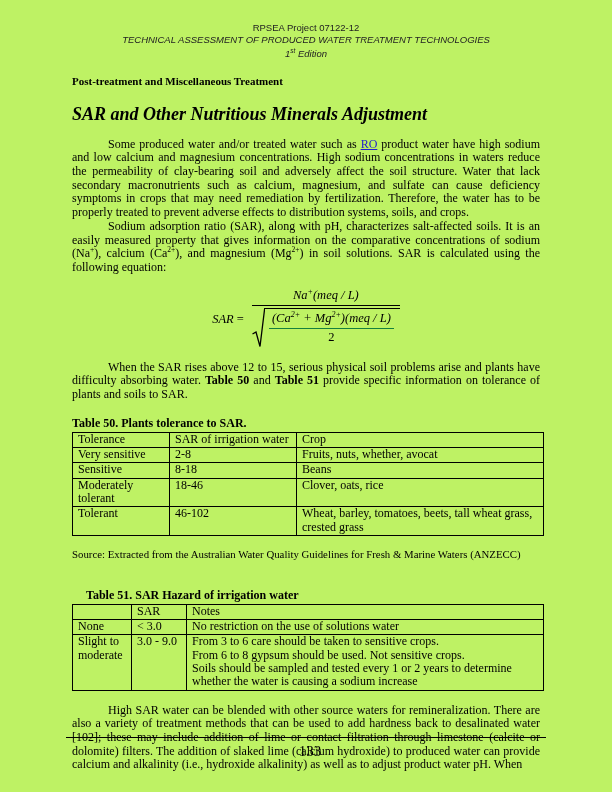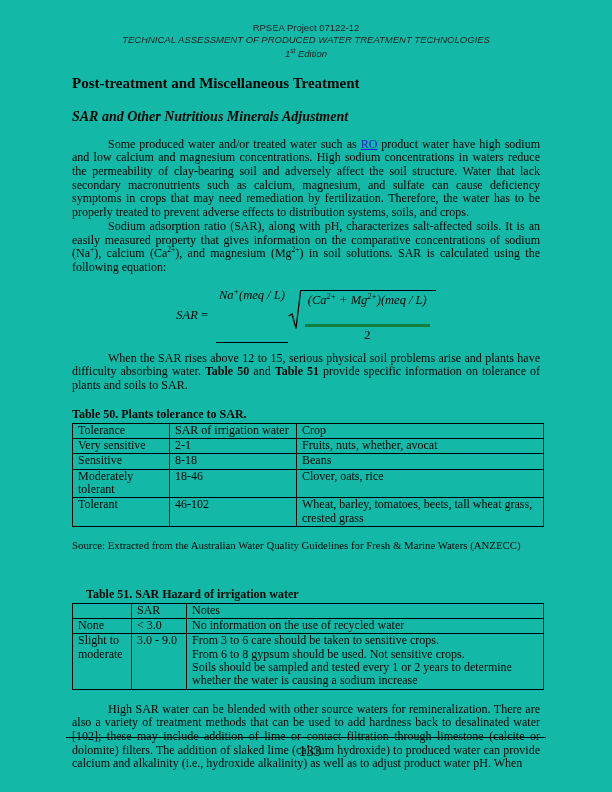--- a/index.html
+++ b/index.html
@@ -1,49 +1,49 @@
 <!DOCTYPE html>
 <html><head>
 <meta charset="utf-8">
 <style>
   html,body { margin:0; padding:0; background:#fff; }
   .page {
-    position:relative; width:612px; height:792px; background:#14b8a6;
+    position:relative; width:612px; height:792px; background:#bef264;
     font-family:"Liberation Serif", serif; font-size:12px; color:#000;
     box-sizing:border-box; padding:22px 72px 0 72px; overflow:hidden;
   }
   
   .doc-header { text-align:center; font-family:"Liberation Sans", sans-serif; font-size:9.5px; line-height:11.5px; color:#222; }
   .doc-header .it { font-style:italic; }
   .doc-header sup { font-size:6.5px; }
   
-  .h-section { font-weight:bold; font-size:15px; margin-top:15px; }
-  .h-subsection { font-weight:bold; font-style:italic; font-size:14px; margin-top:17px; }
+  .h-section { font-weight:bold; font-size:11px; margin-top:15px; }
+  .h-subsection { font-weight:bold; font-style:italic; font-size:18px; margin-top:17px; }
   
   p.body { margin:0; text-align:justify; line-height:13.7px; text-indent:36px; }
   p.first { margin-top:13px; }
   p.body sup { font-size:7.5px; line-height:0; }
   a.doclink { text-decoration:underline; }
   
   .equation { display:flex; justify-content:center; align-items:center; margin:13px 0 9px 0; font-style:italic; font-size:12.5px; }
   .eq-lhs { margin-right:8px; white-space:nowrap; }
-  .frac { display:inline-flex; align-items:flex-end; }
+  .frac { display:inline-flex; flex-direction:column; align-items:flex-end; }
   .frac-num { align-self:stretch; text-align:center; border-bottom:1.4px solid #000; padding:0 3px 2px 3px; }
   .frac-den { padding-top:2px; }
   .sqrt { display:inline-flex; align-items:flex-start; }
   .sqrt svg { display:block; margin-top:0; }
   .radicand { border-top:1.4px solid #000; margin-left:-1px; padding:2px 6px 0 5px; }
   .ifrac { display:inline-flex; flex-direction:column; align-items:center; }
-  .ifrac-num { border-bottom:3px solid #15803d; padding:0 3px 16px 3px; }
+  .ifrac-num { border-bottom:1px solid #15803d; padding:0 3px 2px 3px; }
   .ifrac-den { padding-top:1px; font-style:normal; }
   .equation sup { font-size:8px; line-height:0; }
   
   .tcaption { font-weight:bold; margin:0 0 1px 0; }
   .cap50 { margin-top:14px; }
-  .cap51 { margin-top:36px; margin-left:14px; }
+  .cap51 { margin-top:28px; margin-left:14px; }
   table.doc { border-collapse:collapse; width:468px; table-layout:fixed; }
   table.doc th, table.doc td {
     border:1px solid #000; padding:0 5px 1px 5px; vertical-align:top;
     text-align:left; font-size:12px; line-height:13.3px; font-weight:normal;
     overflow:hidden;
   }
   table.doc th { font-weight:normal; }
   .t50 .c1 { width:86px; } .t50 .c2 { width:116px; } .t50 .c3 { width:236px; }
   .t51 .c1 { width:48px; } .t51 .c2 { width:44px; } .t51 .c3 { width:346px; }
   .source-note { font-size:10.8px; margin-top:12px; line-height:12px; }
@@ -95,21 +95,21 @@
   <div class="tcaption cap50">Table 50. Plants tolerance to SAR.</div>
   <table class="doc t50">
     <tbody>
         <tr>
       <th class="c1">Tolerance</th>
       <th class="c2">SAR of irrigation water</th>
       <th class="c3">Crop</th>
     </tr>
     <tr>
       <td>Very sensitive</td>
-      <td>2-1</td>
+      <td>2-8</td>
       <td>Fruits, nuts, whether, avocat</td>
     </tr>
     <tr>
       <td>Sensitive</td>
       <td>8-18</td>
       <td>Beans</td>
     </tr>
     <tr>
       <td>Moderately tolerant</td>
       <td>18-46</td>
@@ -129,21 +129,21 @@
     <tbody>
         <tr>
       <th class="c1"></th>
       <th class="c2">SAR</th>
       <th class="c3">Notes</th>
     </tr>
     <tr>
       <td>None</td>
       <td>&lt; 3.0</td>
       <td>
-            <div>No information on the use of recycled water</div>
+            <div>No restriction on the use of solutions water</div>
           </td>
     </tr>
     <tr>
       <td>Slight to moderate</td>
       <td>3.0 - 9.0</td>
       <td>
         <div>From 3 to 6 care should be taken to sensitive crops.</div>
         <div>From 6 to 8 gypsum should be used. Not sensitive crops.</div>
         <div>Soils should be sampled and tested every 1 or 2 years to determine whether the water is causing a sodium increase</div>
       </td>

